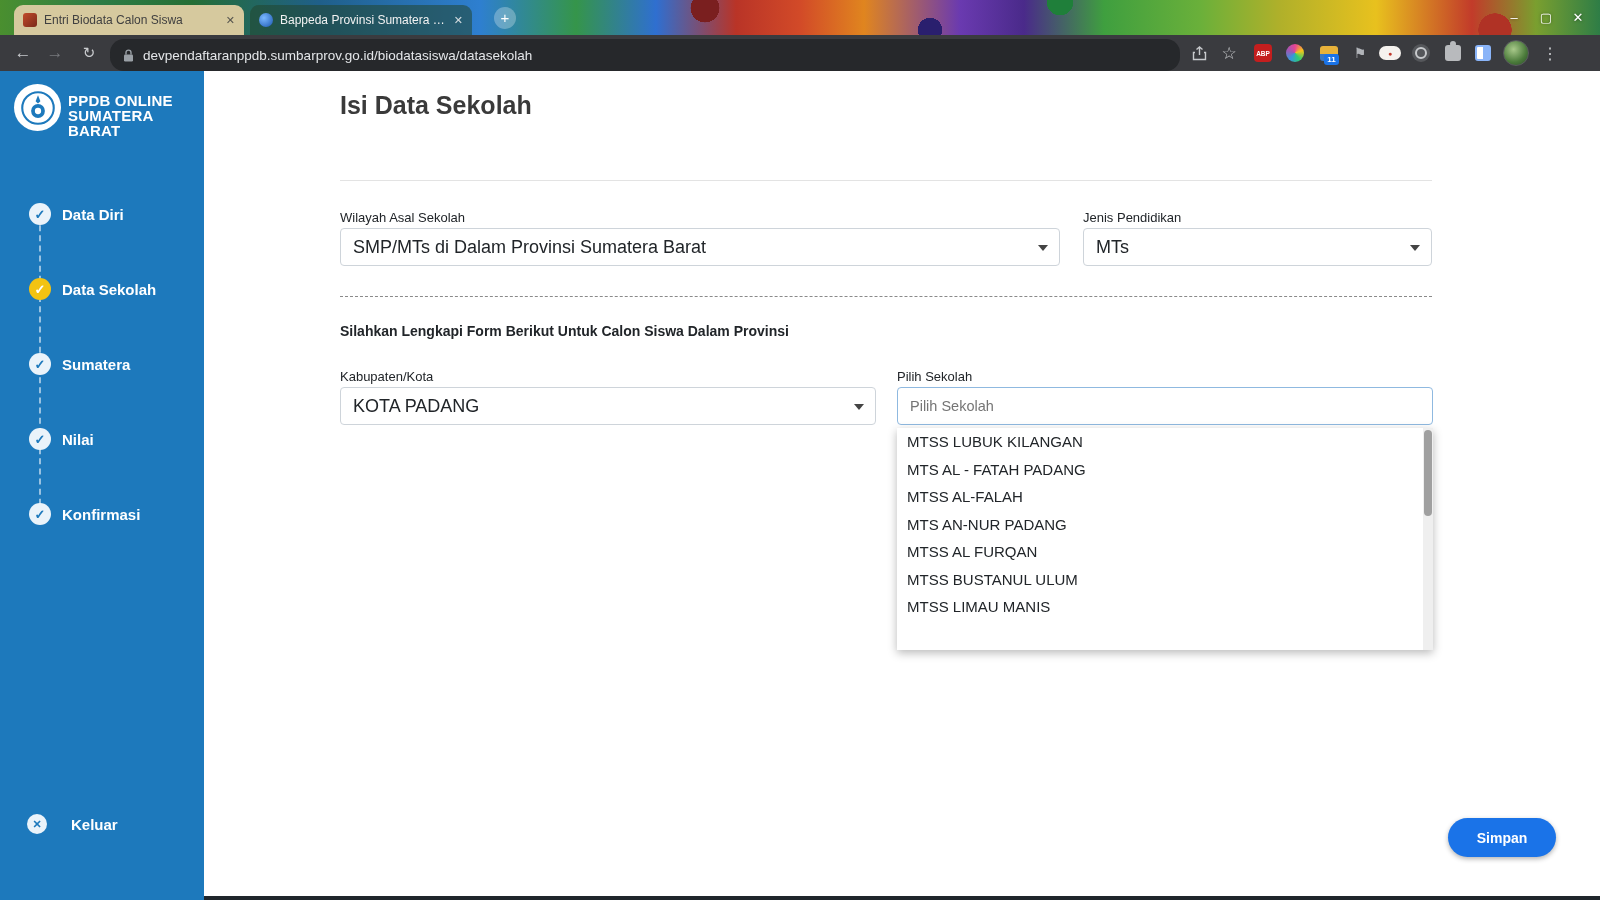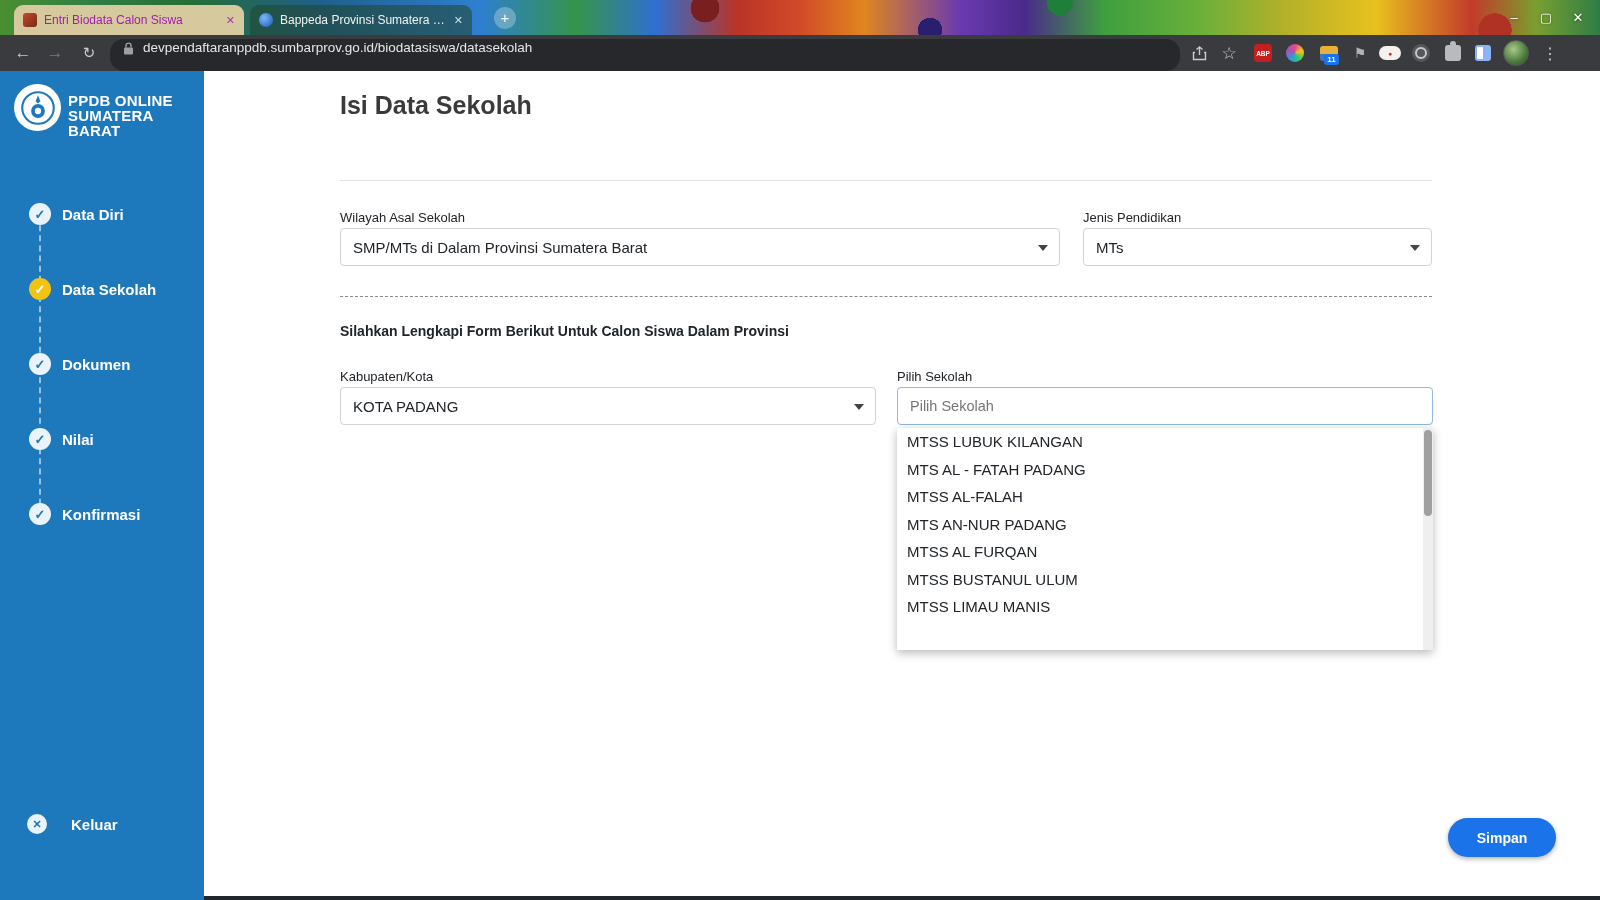--- a/index.html
+++ b/index.html
@@ -11,37 +11,37 @@
   .tabbar {
     position:absolute; top:0; left:0; width:1600px; height:35px;
     background:
       radial-gradient(circle 26px at 705px 8px, #7a1f1f 55%, transparent 56%),
       radial-gradient(circle 30px at 1495px 30px, #b03225 55%, transparent 56%),
       radial-gradient(circle 24px at 1060px 2px, #1f7f3a 55%, transparent 56%),
       radial-gradient(circle 22px at 930px 30px, #2a1f6e 55%, transparent 56%),
       linear-gradient(90deg,#4a8f2f 0%,#2e7d46 6%,#256e35 12%,#1f5f8a 20%,#2e7fd0 30%,#35954a 36%,#2f6fd0 41%,#b93427 46%,#d24a28 50%,#e0851f 54%,#6a3ab0 60%,#4a2a8a 64%,#3f9f3f 69%,#6ab03a 75%,#b0b02a 80%,#e8c11e 86%,#c23b2a 92%,#7a9f2f 96%,#2e7d46 100%);
   }
   .tab { position:absolute; top:5px; height:30px; border-radius:9px 9px 0 0; display:flex; align-items:center; padding:0 9px; }
-  .tab.active { left:14px; width:230px; background:#d6c99e; color:#a21caf; }
+  .tab.active { left:14px; width:230px; background:#d6c99e; color:#404040; }
   .tab.inactive { left:250px; width:222px; background:rgba(35,70,45,0.55); color:#f2f2f2; }
   .tab-title { font-size:12px; white-space:nowrap; overflow:hidden; text-overflow:ellipsis; flex:1; margin:0 6px 0 7px; }
   .tab-close { font-size:11px; opacity:.85; cursor:default; }
   .favicon1 { width:14px; height:14px; border-radius:3px; background:linear-gradient(135deg,#c24a2a,#7a2a1a); flex:0 0 auto; }
   .favicon2 { width:14px; height:14px; border-radius:50%; background:radial-gradient(circle at 35% 35%, #7ab8ff, #1a56b0); flex:0 0 auto; }
   .newtab { position:absolute; left:494px; top:7px; width:22px; height:22px; border-radius:50%; background:rgba(255,255,255,.28); color:#fff; font-size:15px; text-align:center; line-height:21px; }
   .win-controls { position:absolute; right:6px; top:0; height:35px; display:flex; align-items:center; }
   .win-controls span { width:32px; text-align:center; color:#fff; font-size:13px; text-shadow:0 0 3px rgba(0,0,0,.5); }
 
   
   .navbar { position:absolute; top:35px; left:0; width:1600px; height:36px; background:#3a3b3f; }
   .nav-ic { position:absolute; top:0; height:36px; display:flex; align-items:center; justify-content:center; color:#c8cacd; font-size:17px; width:26px; }
   .nav-back { left:10px; }
   .nav-fwd  { left:42px; color:#77797d; }
   .nav-reload { left:76px; font-size:15px; }
-  .urlpill { position:absolute; left:110px; top:4px; width:1070px; height:28px; background:#26282b; border-radius:14px; display:flex; align-items:flex-end; padding:16px 13px; gap:9px; }
+  .urlpill { position:absolute; left:110px; top:4px; width:1070px; height:28px; background:#26282b; border-radius:14px; display:flex; align-items:center; padding:16px 13px; gap:9px; }
   .urltext { color:#e4e6e9; font-size:13.5px; white-space:nowrap; }
   .ext { position:absolute; top:0; height:36px; display:flex; align-items:center; justify-content:center; }
   .abp { width:18px; height:18px; border-radius:4px; background:#c41e1e; color:#fff; font-size:6.5px; font-weight:bold; display:flex; align-items:center; justify-content:center; }
   .wheel { width:18px; height:18px; border-radius:50%; background:conic-gradient(#e84393,#f5c518,#2ecc71,#3498db,#9b59b6,#e84393); }
   .shopicon { width:18px; height:15px; border-radius:3px; background:linear-gradient(180deg,#e8b23a 55%,#3a78c2 56%); position:relative; }
   .badge11 { position:absolute; left:10px; top:19px; min-width:15px; height:11px; background:#1a73e8; color:#fff; font-size:8px; font-weight:bold; border-radius:3px; text-align:center; line-height:11px; padding:0 1px; }
   .whitepill { width:22px; height:14px; border-radius:7px; background:#f5f2ee; color:#c0392b; font-size:7px; font-weight:bold; display:flex; align-items:center; justify-content:center; }
   .cam { width:18px; height:18px; border-radius:50%; background:#55575b; display:flex; align-items:center; justify-content:center; }
   .cam::after { content:""; width:8px; height:8px; border-radius:50%; border:2px solid #c8cacd; }
   .puzzle { width:16px; height:16px; border-radius:3px; background:#b8babd; position:relative; }
@@ -64,21 +64,21 @@
   .logout-circle { width:20px; height:20px; border-radius:50%; background:#eaf3fa; color:#1d79bc; font-size:11px; font-weight:bold; display:flex; align-items:center; justify-content:center; }
   .logout-label { margin-left:24px; color:#fff; font-weight:bold; font-size:15px; }
 
   
   .content { position:absolute; top:71px; left:204px; width:1396px; height:829px; background:#fff; }
   .page-title { position:absolute; left:136px; top:20px; font-size:25px; font-weight:bold; color:#3a3a3a; }
   .page-subtitle { position:absolute; left:136px; top:60px; font-size:15px; color:#6c757d; }
   .divider { position:absolute; left:136px; top:109px; width:1092px; border-top:1px solid #e3e3e3; }
   .dash-divider { position:absolute; left:136px; top:225px; width:1092px; border-top:1px dashed #8a8a8a; }
   .fld-label { position:absolute; font-size:13px; color:#212529; }
-  .select { position:absolute; height:38px; border:1px solid #ced4da; border-radius:4px; background:#fff; display:flex; align-items:center; padding:0 26px 0 12px; font-size:15px; color:#212529; }
+  .select { position:absolute; height:38px; border:1px solid #ced4da; border-radius:4px; background:#fff; display:flex; align-items:center; padding:0 26px 0 12px; font-size:18px; color:#212529; }
   .select::after { content:""; position:absolute; right:11px; top:16px; border-left:5px solid transparent; border-right:5px solid transparent; border-top:6px solid #444; }
   .note { position:absolute; left:136px; top:252px; font-size:14px; font-weight:bold; color:#212529; }
   .school-input { position:absolute; left:693px; top:316px; width:536px; height:38px; border:1px solid #8fb9e0; border-radius:4px; padding:0 12px; font-size:14.5px; color:#212529; font-family:"Liberation Sans",sans-serif; outline:none; }
   .school-input::placeholder { color:#757575; }
   .dropdown { position:absolute; left:693px; top:357px; width:536px; height:222px; background:#fff; box-shadow:0 3px 9px rgba(0,0,0,.28); overflow:hidden; }
   .dd-item { height:27.5px; padding:0 10px; display:flex; align-items:center; font-size:15px; color:#212529; }
   .dd-track { position:absolute; right:0; top:0; bottom:0; width:10px; background:#efefef; }
   .dd-thumb { position:absolute; right:1px; top:2px; width:8px; height:86px; background:#a0a0a0; border-radius:4px; }
   .save-btn { position:absolute; right:44px; top:747px; width:108px; height:39px; border:none; border-radius:20px; background:#1a73e8; color:#fff; font-size:14px; font-weight:bold; font-family:"Liberation Sans",sans-serif; box-shadow:0 2px 5px rgba(0,0,0,.3); cursor:pointer; }
   .bottom-strip { position:absolute; left:204px; bottom:0; width:1396px; height:4px; background:#20262b; }
@@ -172,21 +172,21 @@
       <div class="step">
         <span class="step-circle">✓</span>
         <span class="step-label">Data Diri</span>
       </div>
       <div class="step active">
         <span class="step-circle">✓</span>
         <span class="step-label">Data Sekolah</span>
       </div>
       <div class="step">
         <span class="step-circle">✓</span>
-        <span class="step-label">Dokumen</span>
+        <span class="step-label">Sumatera</span>
       </div>
       <div class="step">
         <span class="step-circle">✓</span>
         <span class="step-label">Nilai</span>
       </div>
       <div class="step">
         <span class="step-circle">✓</span>
         <span class="step-label">Konfirmasi</span>
       </div>
     </div>

